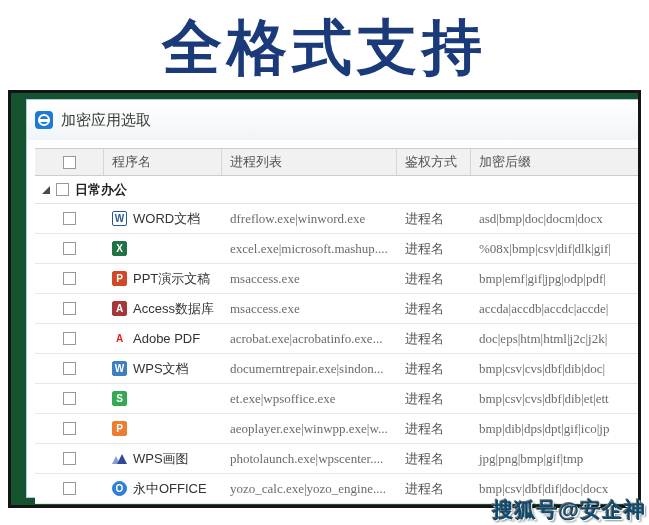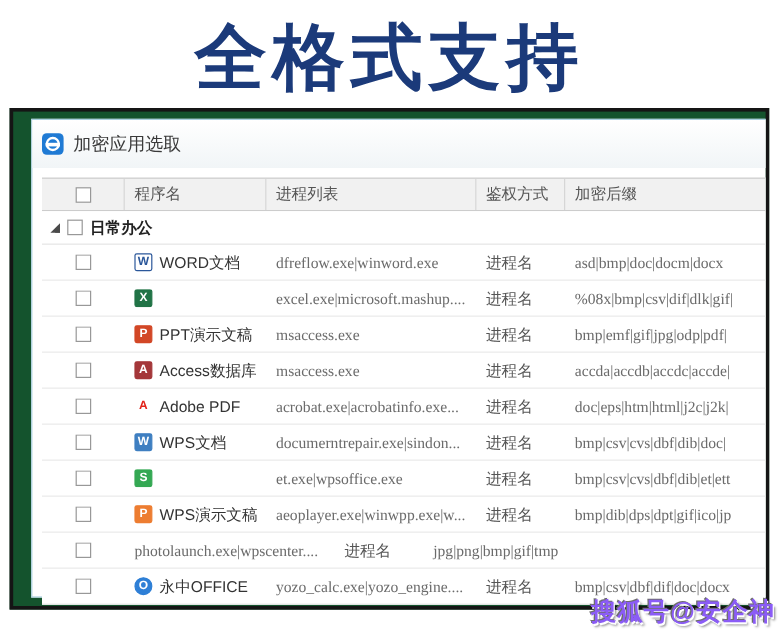--- a/index.html
+++ b/index.html
@@ -91,21 +91,21 @@
   }
   .mt-front {
     position:absolute; right:0; bottom:2px; width:0; height:0;
     border-left:5px solid transparent; border-right:5px solid transparent;
     border-bottom:10px solid #32489b;
   }
   
   .watermark {
     position:absolute; right:3px; bottom:1px; z-index:20;
     font-size:21px; font-weight:bold; letter-spacing:1px;
-    color:#8b5cf6;
+    color:#0c4a6e;
     text-shadow:-1px -1px 0 #6e6e6e, 1px 1px 0 #ffffff, 2px 2px 2px rgba(0,0,0,0.45);
   }
 </style>
 </head>
 <body>
 
 <h1 class="headline">全格式支持</h1>
 
 <div class="frame">
   <div class="panel">
@@ -217,29 +217,35 @@
             <div class="col c-proc">et.exe|wpsoffice.exe</div>
             <div class="col c-auth">进程名</div>
             <div class="col c-suffix">bmp|csv|cvs|dbf|dib|et|ett</div>
           </div>
           <div class="row">
             <div class="col c-check">
               <span class="checkbox"></span>
             </div>
             <div class="col c-name">
               <span class="app-icon " style="background: rgb(237, 125, 49); color: rgb(255, 255, 255); border: 1px solid rgb(237, 125, 49);">P</span>
-              <span>WPS演示文稿</span>
             </div>
             <div class="col c-proc">aeoplayer.exe|winwpp.exe|w...</div>
             <div class="col c-auth">进程名</div>
             <div class="col c-suffix">bmp|dib|dps|dpt|gif|ico|jp</div>
           </div>
           <div class="row">
             <div class="col c-check">
               <span class="checkbox"></span>
+            </div>
+            <div class="col c-name">
+              <span class="app-icon mountain">
+                <span class="mt-back"></span>
+                <span class="mt-front"></span>
+              </span>
+              <span>WPS画图</span>
             </div>
             <div class="col c-proc">photolaunch.exe|wpscenter....</div>
             <div class="col c-auth">进程名</div>
             <div class="col c-suffix">jpg|png|bmp|gif|tmp</div>
           </div>
           <div class="row">
             <div class="col c-check">
               <span class="checkbox"></span>
             </div>
             <div class="col c-name">

